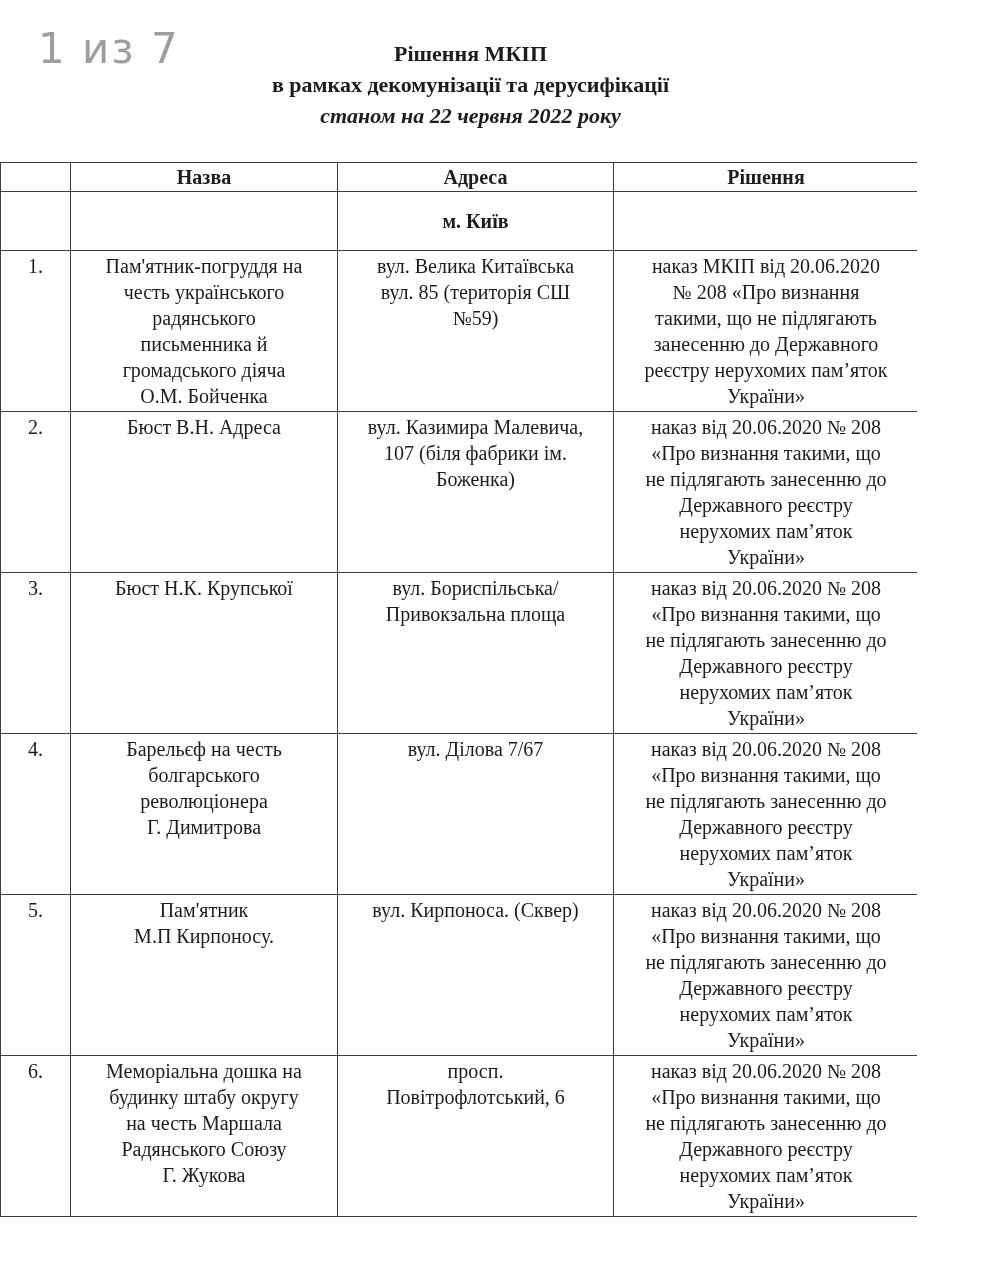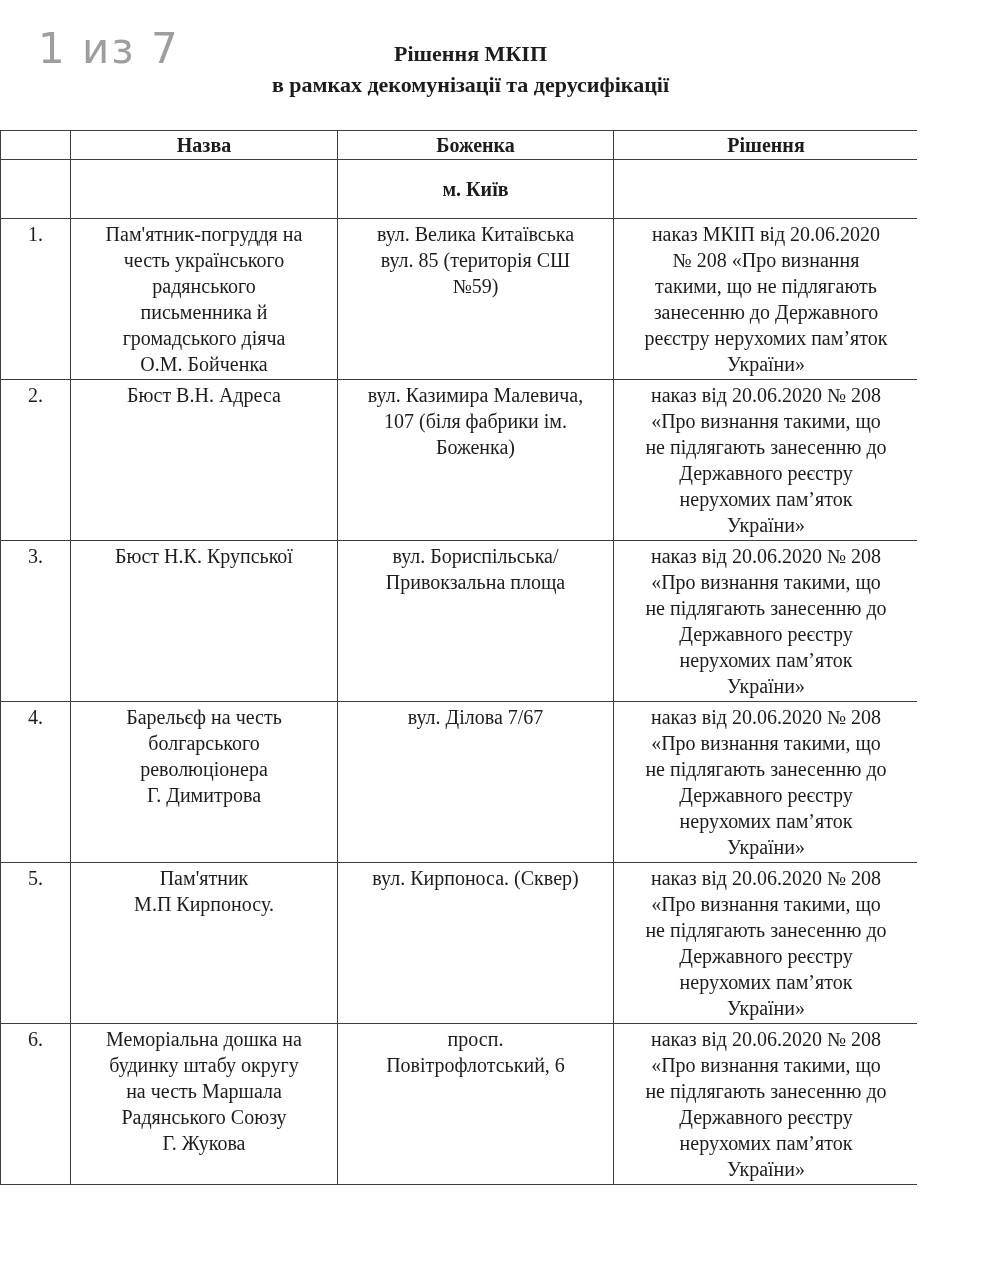--- a/index.html
+++ b/index.html
@@ -69,34 +69,35 @@
 </head>
 <body>
 
 <div class="page">
 
   <div class="page-indicator">1 из 7</div>
 
   <div class="title-block">
     <div class="title-line">Рішення МКІП</div>
     <div class="title-line">в рамках декомунізації та дерусифікації</div>
+    <div class="title-line italic">станом на 22 червня 2022 року</div>
   </div>
 
   <table class="decisions">
     <colgroup>
       <col class="c-num">
       <col class="c-name">
       <col class="c-address">
       <col class="c-decision">
     </colgroup>
     <thead>
       <tr>
         <th></th>
         <th>Назва</th>
-        <th>Боженка</th>
+        <th>Адреса</th>
         <th>Рішення</th>
       </tr>
       <tr class="subheader">
         <td></td>
         <td></td>
         <td>м. Київ</td>
         <td></td>
       </tr>
     </thead>
     <tbody>

